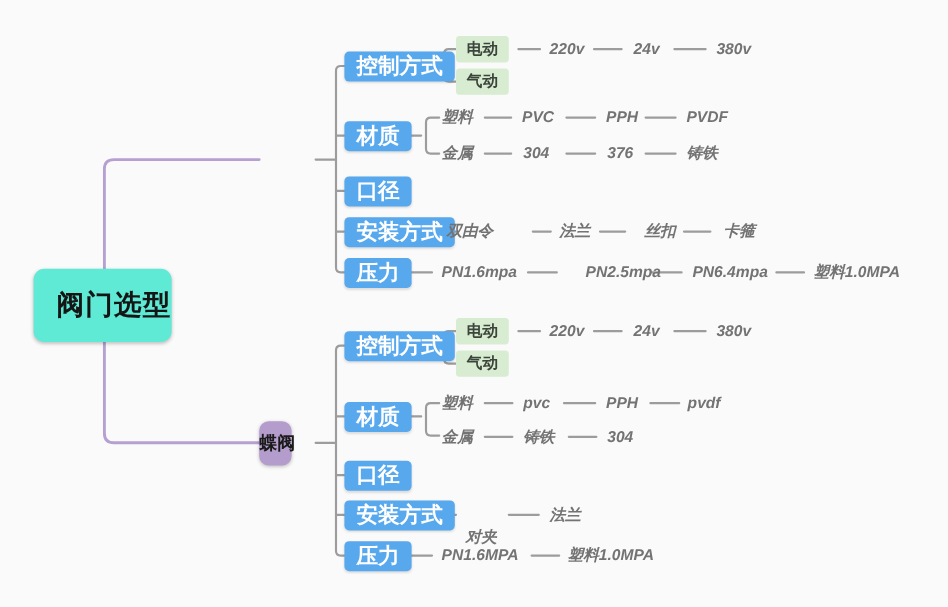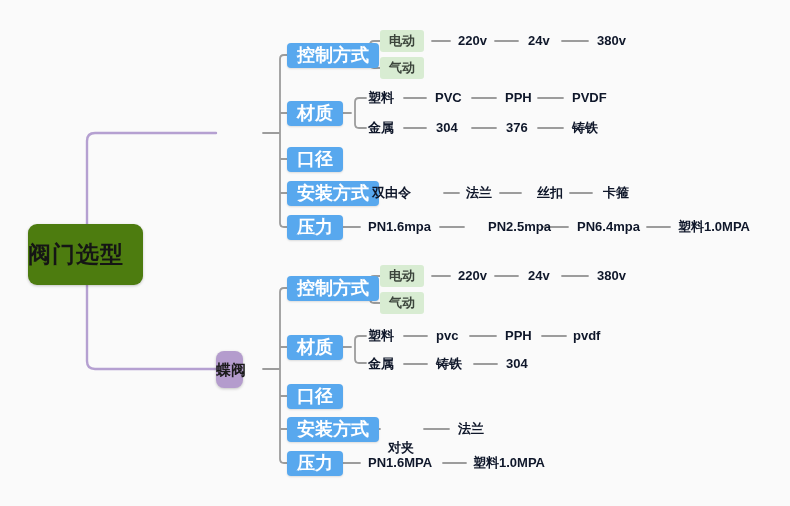--- a/index.html
+++ b/index.html
@@ -1,28 +1,28 @@
 <!DOCTYPE html>
 <html><head>
 <meta charset="utf-8">
 <style>
   html,body{margin:0;padding:0;}
   body{width:790px;height:506px;background:#fafafa;font-family:"Liberation Sans","DejaVu Sans",sans-serif;overflow:hidden;}
   .canvas{position:relative;width:790px;height:506px;background:#fafafa;}
   svg.wires{position:absolute;left:0;top:0;pointer-events:none;}
   .node{position:absolute;font-weight:bold;white-space:nowrap;box-sizing:border-box;}
-  .root-node{background:#4d7c0f;color:#151515;font-size:23px;text-align:left;border-radius:9px;
+  .root-node{background:#5eead4;color:#151515;font-size:23px;text-align:right;border-radius:9px;
     box-shadow:0 1px 3px rgba(0,0,0,.22);letter-spacing:1px;}
   .branch-node{background:#b49ccd;color:#1a1a1a;font-size:15px;text-align:center;border-radius:8px;
     box-shadow:0 1px 3px rgba(0,0,0,.22);}
   .cat-node{background:#58a8ee;color:#ffffff;font-size:18px;height:25px;line-height:25px;
     padding:0 10px;border-radius:4px;text-align:center;box-shadow:0 1px 2px rgba(0,0,0,.12);}
   .opt-node{background:#d8ecd2;color:#3c453c;font-size:13px;height:22px;line-height:22px;
     padding:0 9px;border-radius:3px;text-align:center;}
-  .leaf{color:#0f172a;font-size:13px;line-height:16px;}
+  .leaf{color:#737373;font-size:13px;line-height:16px;font-style:italic;}
 </style>
 </head>
 <body>
 
 <div class="canvas">
 
   <svg class="wires" width="790" height="506" viewBox="0 0 790 506">
     <path d="M87 224 V141 Q87 133 95 133 H216 M87 285 V361 Q87 369 95 369 H216" fill="none" stroke="#b5a0d1" stroke-width="2.4" stroke-linecap="round"></path>
     <path d="M263 133 H280 M287 55 H284 Q280 55 280 59 V223 Q280 227 284 227 H287
          M280 113 H287 M280 159 H287 M280 193 H287

